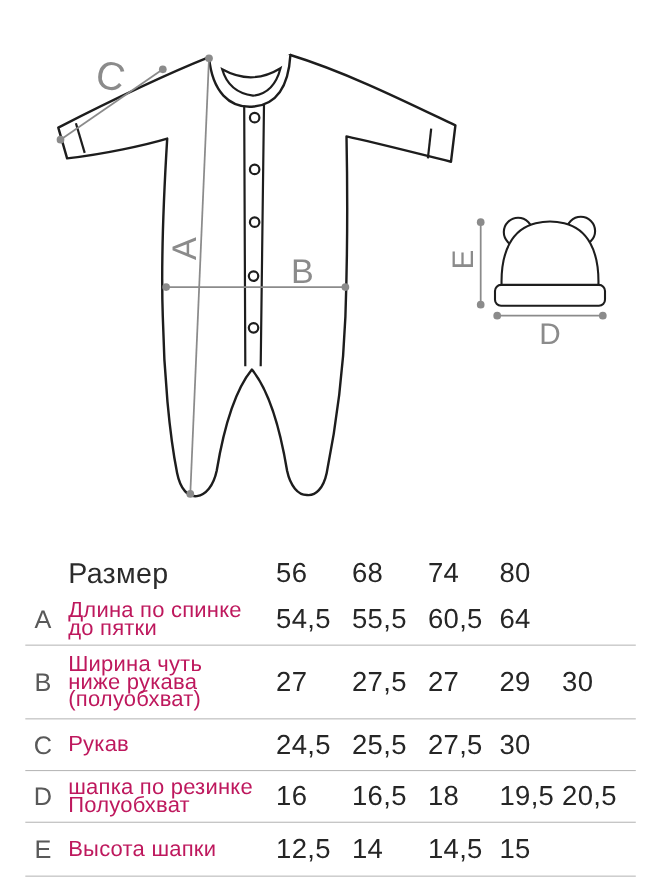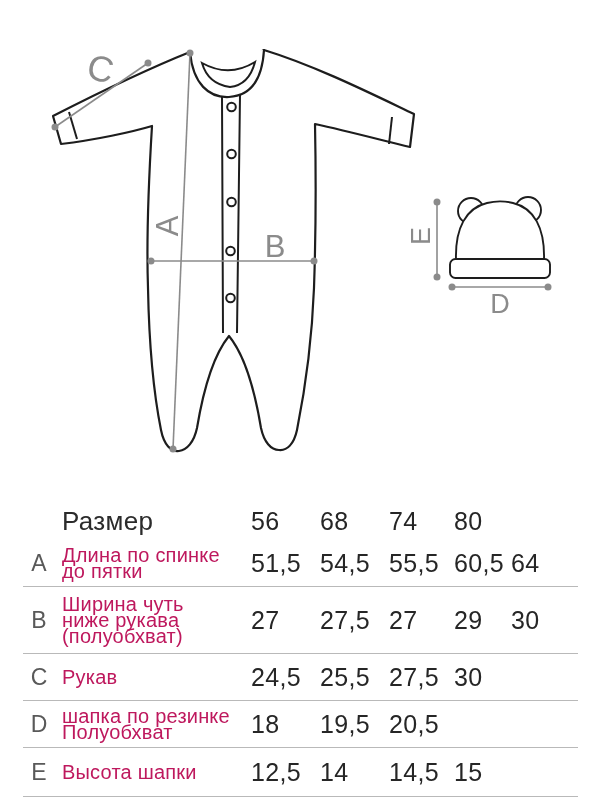--- a/index.html
+++ b/index.html
@@ -132,21 +132,20 @@
       <div class="val-cell">74</div>
       <div class="val-cell">80</div>
     </div>
 
     <div class="trow r-a ruled">
       <div class="letter-cell">A</div>
       <div class="label-cell">
         <div>Длина по спинке</div>
         <div>до пятки</div>
       </div>
-      <div class="val-cell">51,5</div>
       <div class="val-cell">54,5</div>
       <div class="val-cell">55,5</div>
       <div class="val-cell">60,5</div>
       <div class="val-cell">64</div>
     </div>
 
     <div class="trow r-b ruled">
       <div class="letter-cell">B</div>
       <div class="label-cell">
         <div>Ширина чуть</div>
@@ -170,20 +169,22 @@
       <div class="val-cell">27,5</div>
       <div class="val-cell">30</div>
     </div>
 
     <div class="trow r-d ruled">
       <div class="letter-cell">D</div>
       <div class="label-cell">
         <div>шапка по резинке</div>
         <div>Полуобхват</div>
       </div>
+      <div class="val-cell">16</div>
+      <div class="val-cell">16,5</div>
       <div class="val-cell">18</div>
       <div class="val-cell">19,5</div>
       <div class="val-cell">20,5</div>
     </div>
 
     <div class="trow r-e ruled">
       <div class="letter-cell">E</div>
       <div class="label-cell">
         <div>Высота шапки</div>
       </div>

